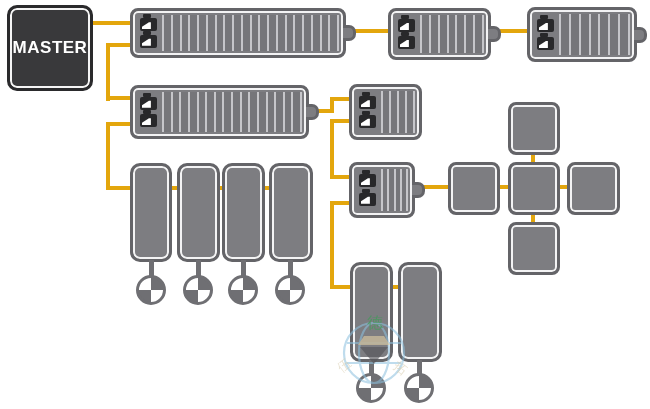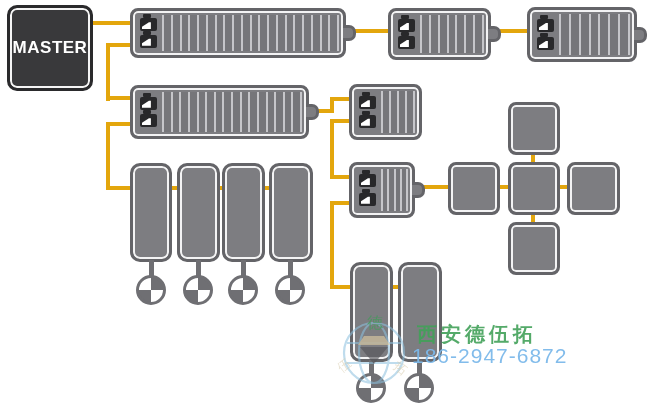--- a/index.html
+++ b/index.html
@@ -228,16 +228,14 @@
         <ellipse cx="40" cy="41" rx="15" ry="30"></ellipse>
         <line x1="13" y1="31" x2="67" y2="31"></line>
         <line x1="13" y1="51" x2="67" y2="51"></line>
       </g>
       <polygon points="24,33 56,33 50,24 30,24" fill="#D6C6A0" opacity="0.85"></polygon>
       <polygon points="26,35 54,35 40,52" fill="#55555A" opacity="0.8"></polygon>
       <text x="33" y="16" font-size="16" fill="#3F9E58" opacity="0.9">德</text>
       <text x="4" y="58" font-size="13" fill="#CDBD96" opacity="0.55" transform="rotate(-38 10 54)">伍</text>
       <text x="60" y="60" font-size="13" fill="#CDBD96" opacity="0.55" transform="rotate(38 66 56)">拓</text>
     </svg>
-    <div id="wm-company">西安德伍拓</div>
-    <div id="wm-phone">186-2947-6872</div>
   </div>
 </div>
 
 </body></html>

